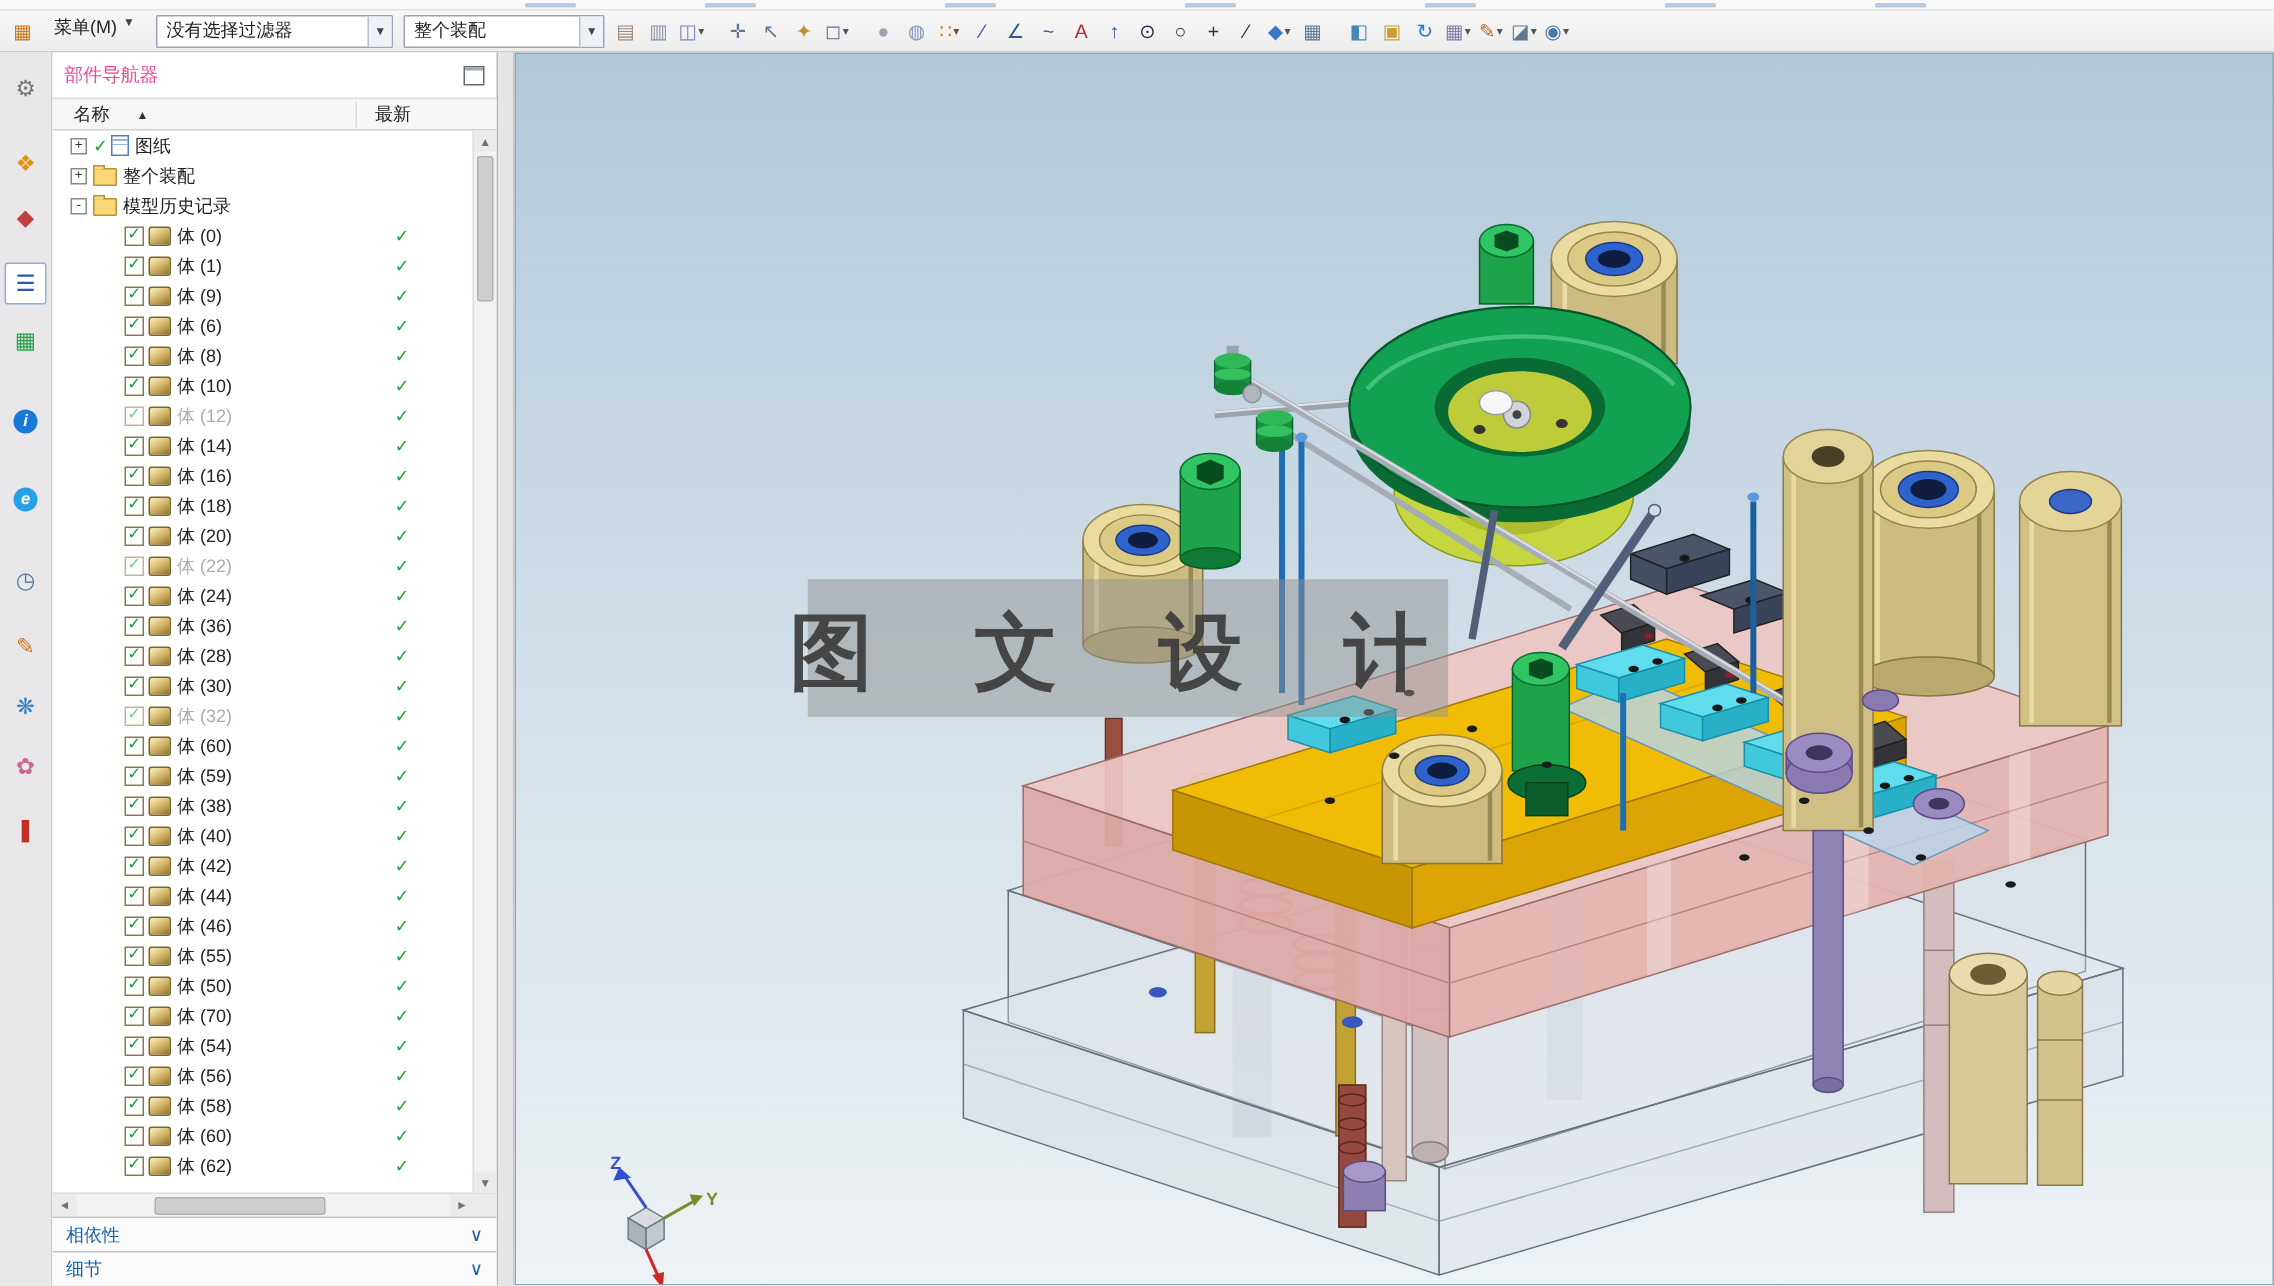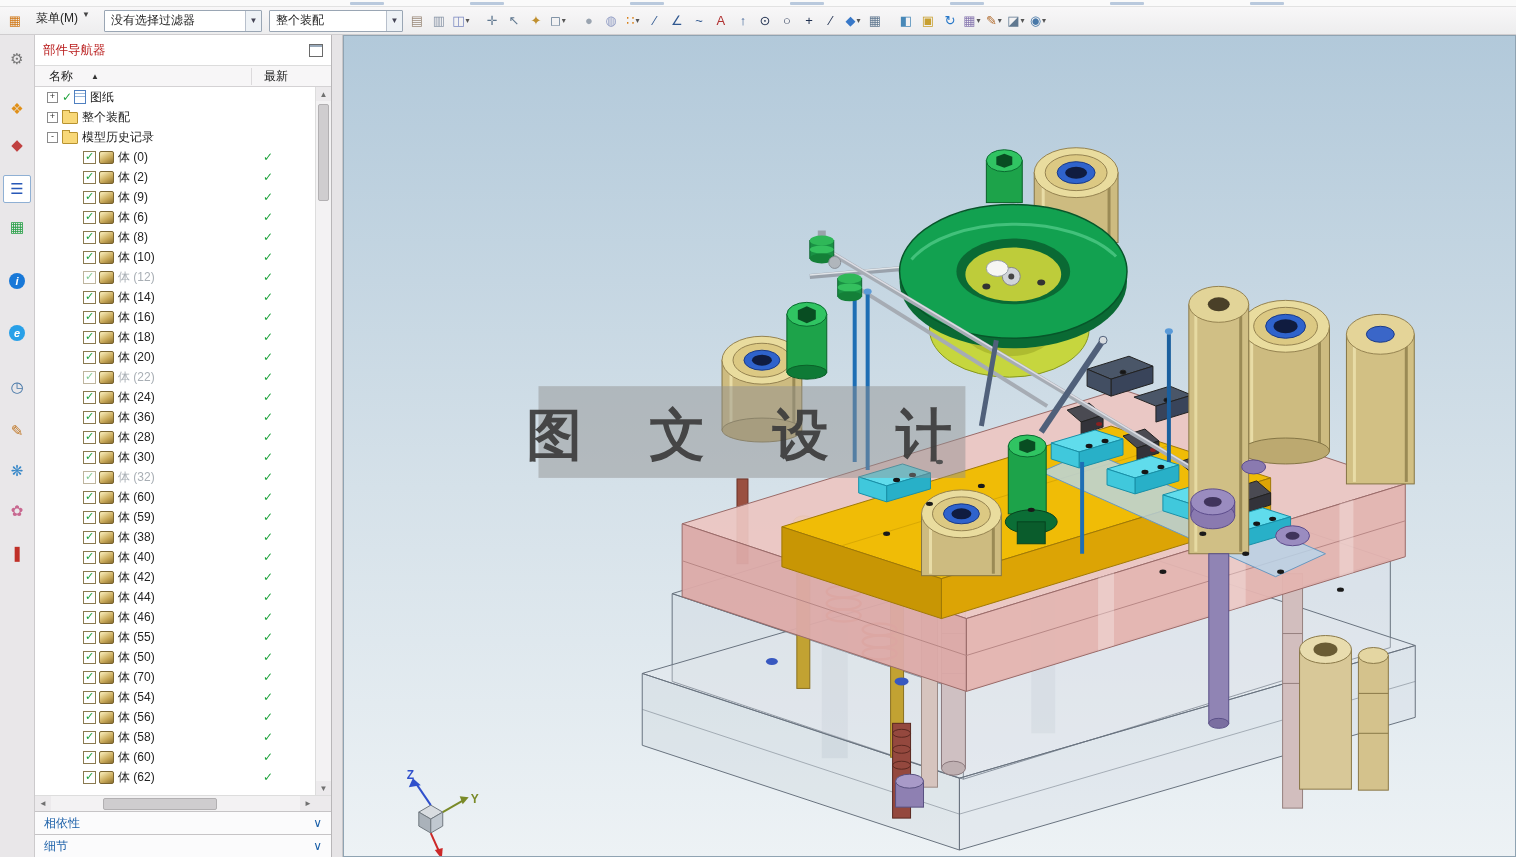--- a/index.html
+++ b/index.html
@@ -27,28 +27,28 @@
   .main{flex:1;display:flex;min-height:0;}
   .sidebar{width:34px;background:#e9e7e9;border-right:1px solid #cccacc;display:flex;
            flex-direction:column;align-items:center;padding-top:6px;flex:0 0 auto;}
   .sb-btn{width:26px;height:26px;display:flex;align-items:center;justify-content:center;
           font-size:15px;border-radius:2px;border:1px solid transparent;}
   .sb-btn.active{background:#fff;border:1px solid #8fb0d4;}
   
   .navigator{width:296px;background:#fff;border-right:1px solid #b8b6b8;display:flex;
              flex-direction:column;flex:0 0 auto;min-height:0;}
   .nav-title{height:30px;display:flex;align-items:center;padding:0 8px;border-bottom:1px solid #dcdcdc;
-             font-size:12.5px;color:#b91c1c;flex:0 0 auto;}
+             font-size:12.5px;color:#ec4899;flex:0 0 auto;}
   .float-btn{margin-left:auto;width:12px;height:11px;border:1px solid #6a6a6a;background:#fff;
              box-shadow:inset 0 2px 0 #9ab;}
   .nav-cols{height:20px;display:flex;align-items:center;background:#f7f6f7;
             border-bottom:1px solid #d4d2d4;flex:0 0 auto;}
   .col-name{flex:1;padding-left:14px;display:flex;align-items:center;}
   .col-name .sort{font-size:8px;margin-left:18px;color:#333;}
-  .col-latest{width:80px;box-sizing:border-box;border-left:1px solid #dcdadc;padding-left:12px;}
+  .col-latest{width:94px;box-sizing:border-box;border-left:1px solid #dcdadc;padding-left:12px;}
   .tree{flex:1;position:relative;overflow:hidden;min-height:0;}
   .rows{position:absolute;top:0;left:0;right:15px;bottom:0;overflow:hidden;}
   .row{height:20px;display:flex;align-items:center;white-space:nowrap;box-sizing:border-box;}
   .row .label{margin-left:4px;}
   .row .latest{margin-left:auto;width:66px;box-sizing:border-box;padding-left:13px;
                color:#1fa33c;font-weight:bold;flex:0 0 auto;}
   .row.grayed .label{color:#a8aeb4;}
   .row.grayed .cbx{opacity:.55;}
   .exp{width:9px;height:9px;border:1px solid #8a8a8a;background:#fff;font-size:9px;line-height:7px;
        text-align:center;color:#333;flex:0 0 auto;margin-right:4px;}
@@ -282,21 +282,21 @@
             </div>
             <div class="row" style="padding-left: 48px;">
               <span class="cbx">✓</span>
               <span class="body-ico"></span>
               <span class="label">体 (0)</span>
               <span class="latest">✓</span>
             </div>
             <div class="row" style="padding-left: 48px;">
               <span class="cbx">✓</span>
               <span class="body-ico"></span>
-              <span class="label">体 (2)</span>
+              <span class="label">体 (1)</span>
               <span class="latest">✓</span>
             </div>
             <div class="row" style="padding-left: 48px;">
               <span class="cbx">✓</span>
               <span class="body-ico"></span>
               <span class="label">体 (9)</span>
               <span class="latest">✓</span>
             </div>
             <div class="row" style="padding-left: 48px;">
               <span class="cbx">✓</span>

